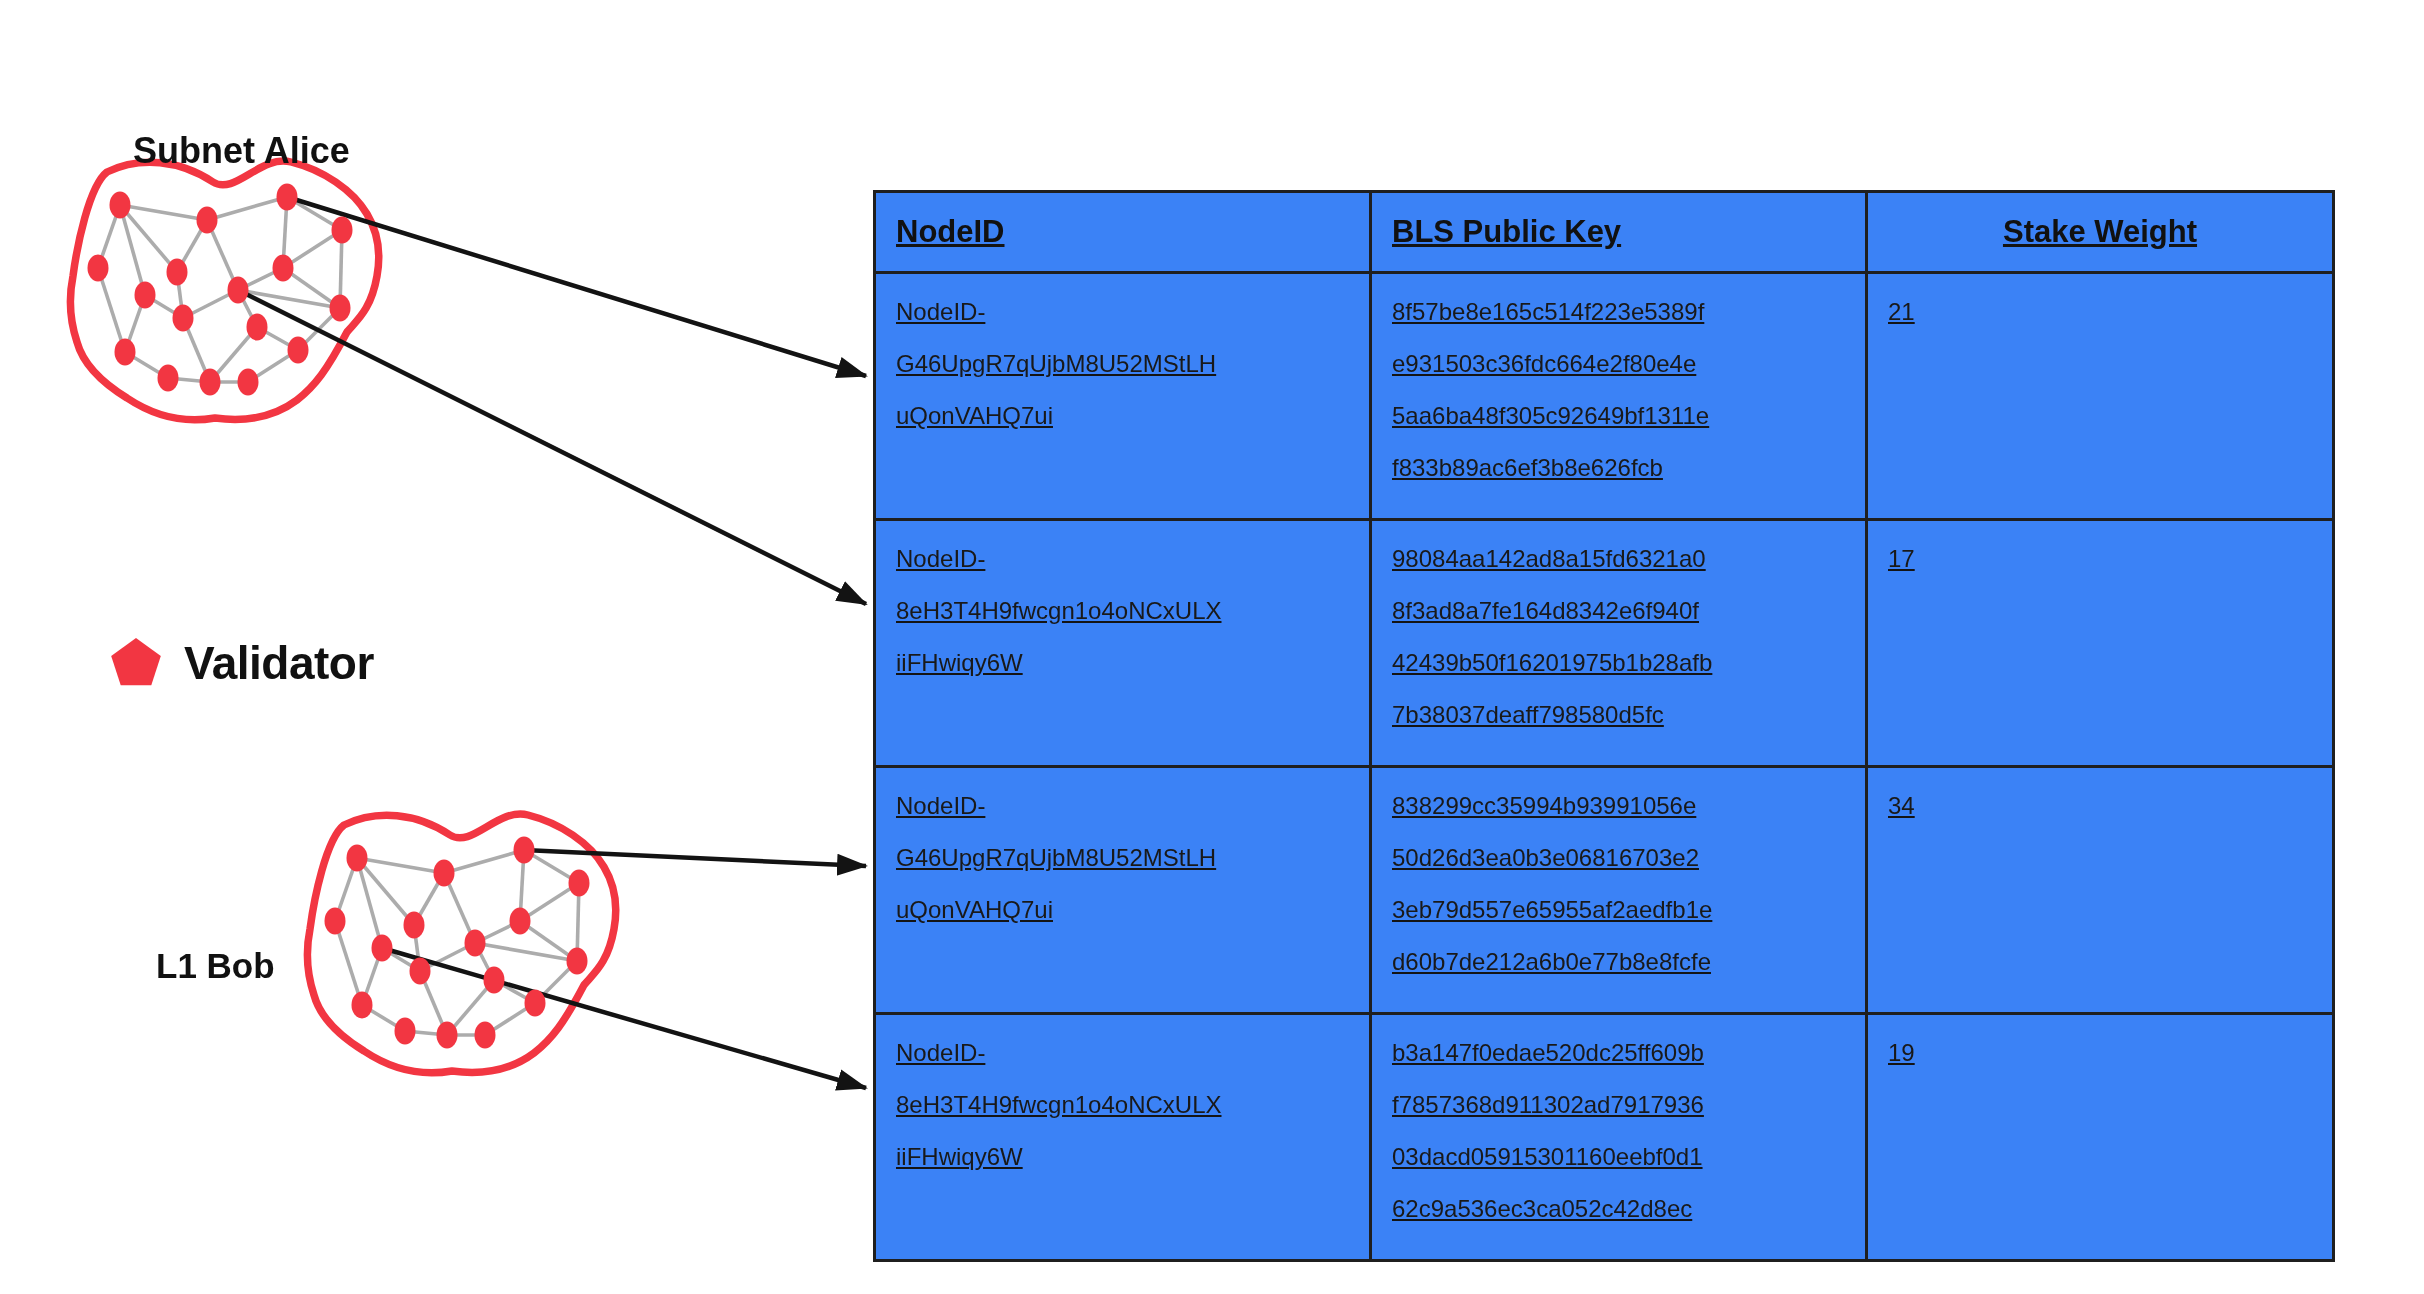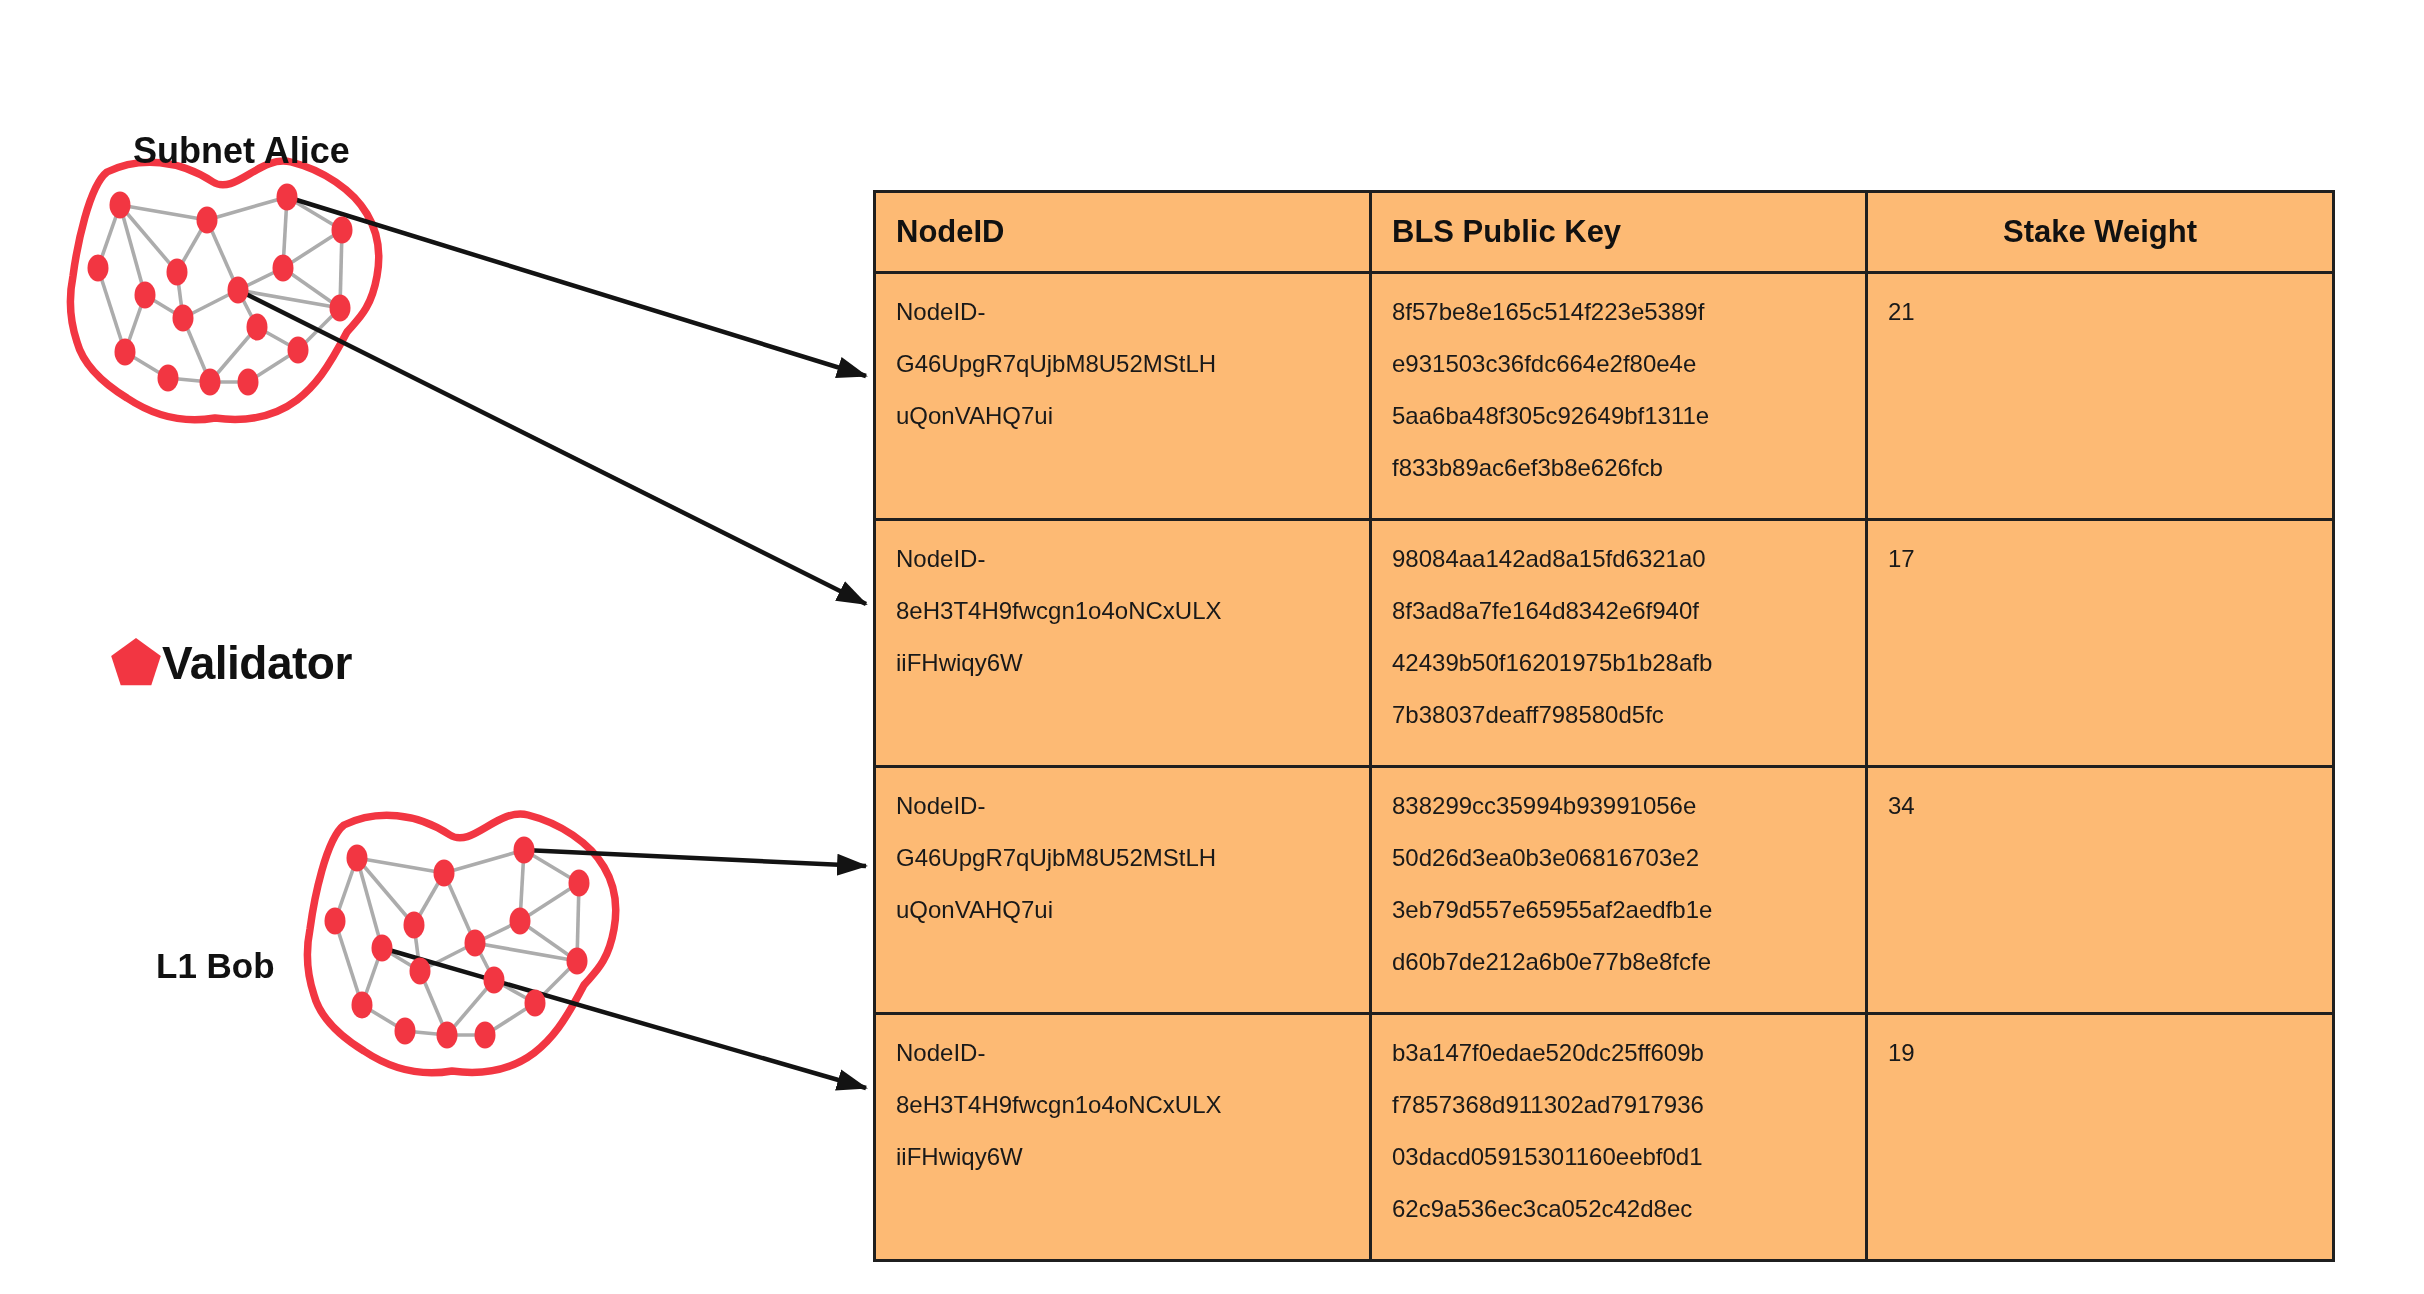--- a/index.html
+++ b/index.html
@@ -12,29 +12,30 @@
     text-align:center;font-size:70px;font-weight:700;letter-spacing:-1px;
     margin:0;z-index:2;color:#111;
   }
   .blob-label{
     position:absolute;font-weight:700;color:#111;z-index:2;white-space:nowrap;margin-top:32px;
   }
   .subnet-alice-label{left:133px;top:98px;font-size:36px;}
   .l1-bob-label{left:156px;top:914px;font-size:35px;}
 
   .legend{
-    position:absolute;left:110px;top:636px;display:flex;align-items:center;z-index:2;
+    position:absolute;left:110px;top:636px;display:flex;align-items:center;gap:22px;z-index:2;
   }
   .legend .pent{width:52px;height:52px;display:block;}
   .legend .legend-text{font-size:46px;font-weight:700;color:#111;letter-spacing:-0.5px;}
 
   table.ledger{
     position:absolute;left:873px;top:190px;z-index:2;
     width:1459px;border-collapse:collapse;table-layout:fixed;
-    background:#fdba74;
+    background:#3b82f6;
+    text-decoration:underline;
   }
   table.ledger th, table.ledger td{
     border:3px solid #1f1f1f;
   }
   table.ledger col.c1{width:496px;}
   table.ledger col.c2{width:496px;}
   table.ledger col.c3{width:467px;}
   table.ledger th{
     height:78px;font-size:31px;font-weight:700;text-align:left;
     padding:0 0 0 20px;vertical-align:middle;color:#111;

